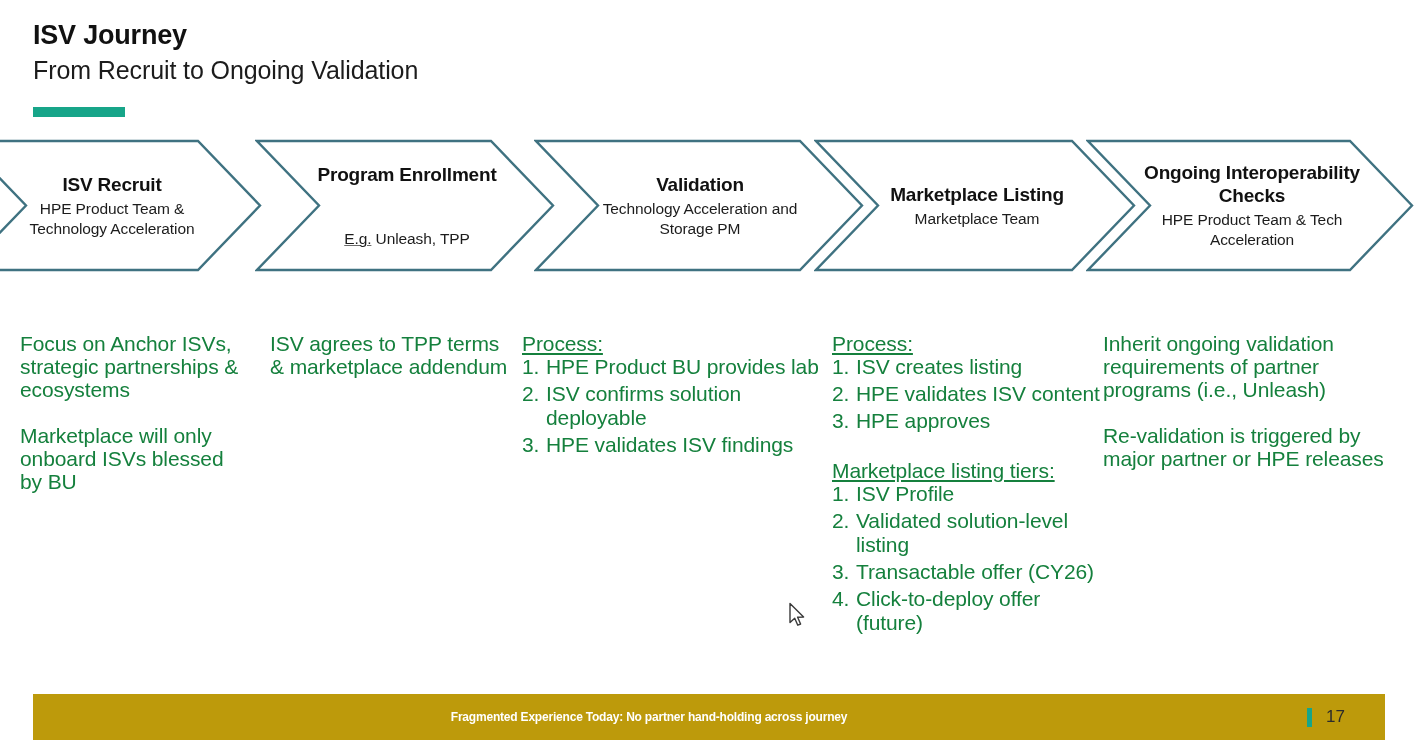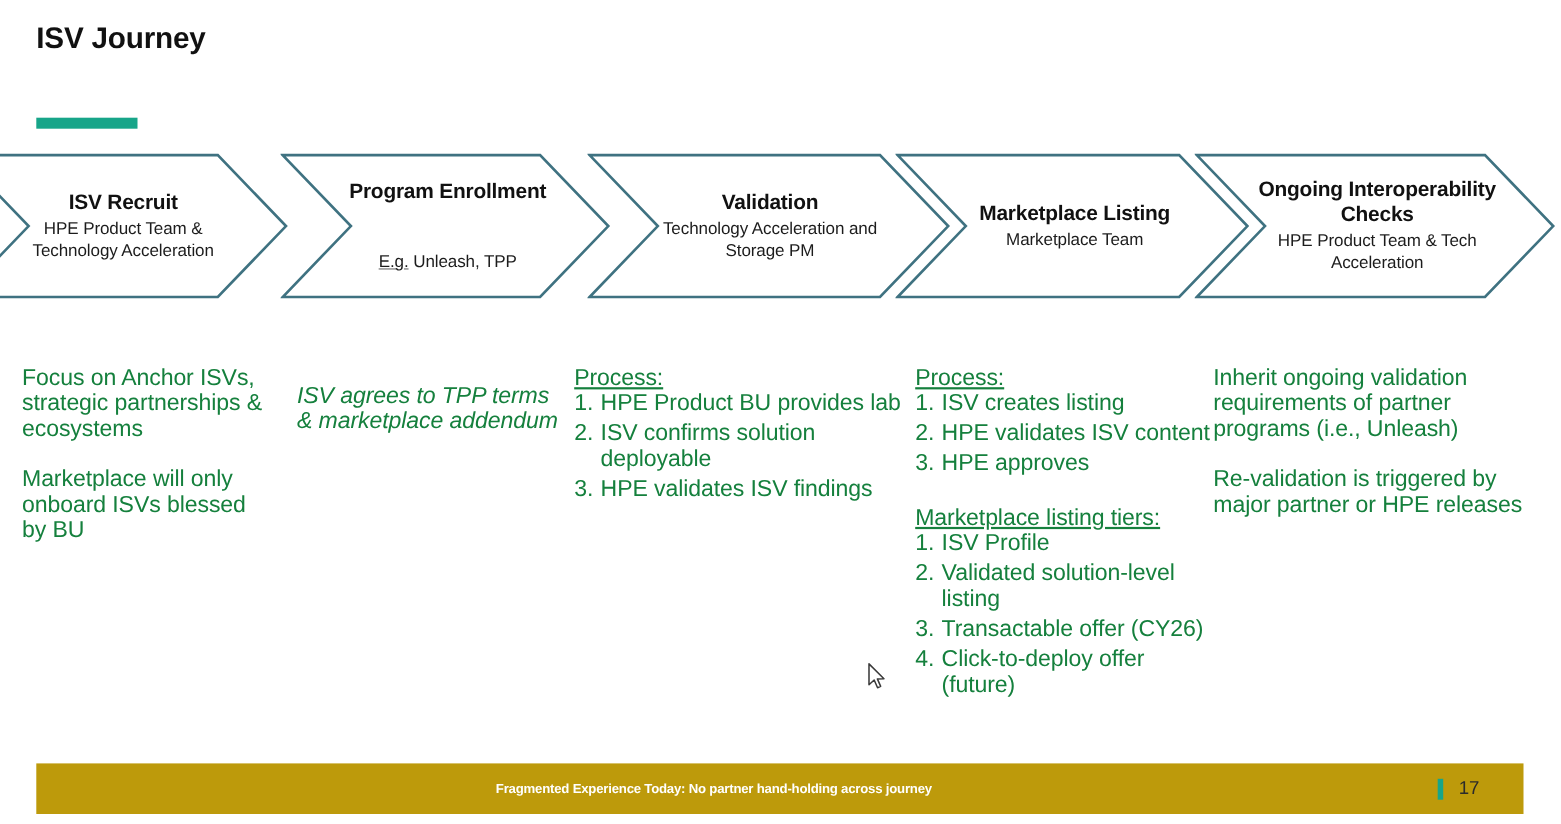--- a/index.html
+++ b/index.html
@@ -190,20 +190,21 @@
     width: 20px;
     height: 28px;
     pointer-events: none;
   }
 </style>
 </head>
 <body>
 
 <div id="title-block">
   <div id="page-title">ISV Journey</div>
+  <div id="page-subtitle">From Recruit to Ongoing Validation</div>
 </div>
 <div id="accent-bar"></div>
 
 <div id="chevron-strip">
 
   <div class="chevron" style="left:-38px; width:300px;">
     <svg width="300" height="133" viewBox="0 0 300 133" fill="none" xmlns="http://www.w3.org/2000/svg">
       <path d="M2 2 H236 L298 66.5 L236 131 H2 L64 66.5 Z" fill="#ffffff" stroke="#3f7281" stroke-width="2.4" stroke-linejoin="miter"></path>
     </svg>
     <div class="chev-text" style="left:50px; width:200px;">
@@ -265,21 +266,21 @@
   </div>
 
 </div>
 
 <div class="col" style="left:20px; top:292px; width:230px;">
   <p class="para">Focus on Anchor ISVs, strategic partnerships &amp; ecosystems</p>
   <div class="gap"></div>
   <p class="para">Marketplace will only onboard ISVs blessed by BU</p>
 </div>
 
-<div class="col" style="left:270px; top:308px; width:245px;font-style:italic;">
+<div class="col" style="left:270px; top:292px; width:245px;">
   <p class="para">ISV agrees to TPP terms &amp; marketplace addendum</p>
 </div>
 
 <div class="col" style="left:522px; top:292px; width:300px;">
   <p class="listhead">Process:</p>
   <ol class="numlist">
     <li>
       <span class="num">1.</span>
       <span>HPE Product BU provides lab</span>
     </li>

